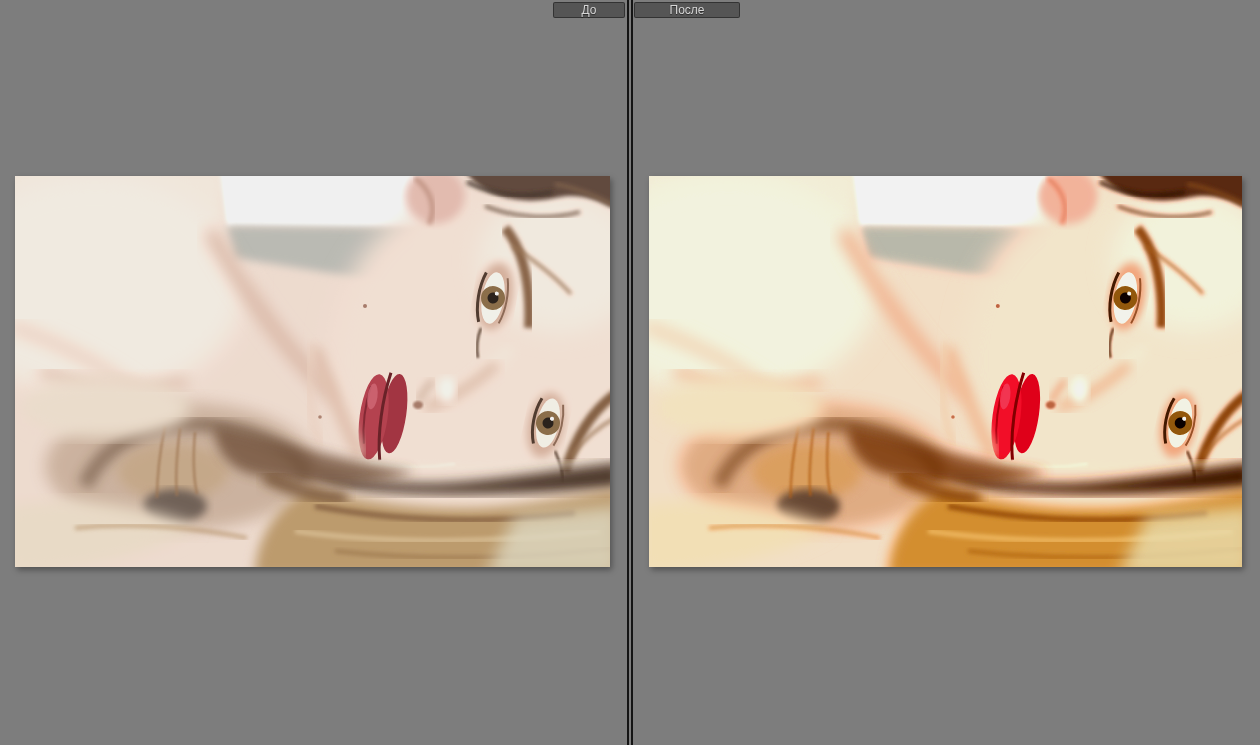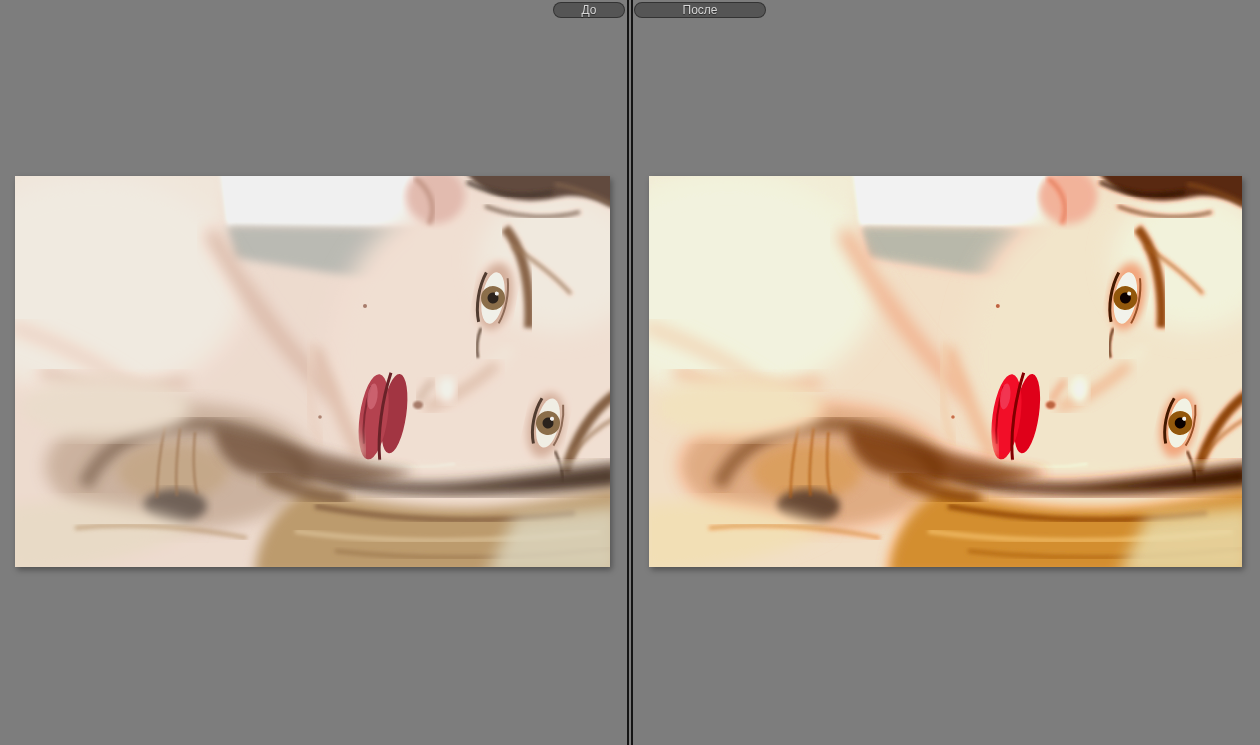--- a/index.html
+++ b/index.html
@@ -21,28 +21,28 @@
   }
   .pane{position:absolute;top:0;height:745px;}
   .pane-left{left:0;width:627px;}
   .pane-right{left:633px;width:627px;}
   .pane-label{
     position:absolute;top:2px;height:16px;
     box-sizing:border-box;
     background:var(--label-bg,#555555);
     color:var(--label-text,#d6d6d6);
     border:1px solid rgba(0,0,0,0.40);
-    border-radius:8px;
+    border-radius:2px;
     font-size:12px;line-height:14px;
     text-align:center;
     text-shadow:0 1px 1px rgba(0,0,0,0.55);
     user-select:none;
   }
   .label-before{left:553px;width:72px;}
-  .label-after{left:1px;width:132px;}  
+  .label-after{left:1px;width:106px;}  
   .photo{
     position:absolute;top:176px;height:391px;
     overflow:hidden;
     box-shadow:2px 3px 6px rgba(0,0,0,0.35);
     background:#f0d7c7;
   }
   .photo-before{left:15px;width:595px;}
   .photo-after{left:16px;width:593px;}  
   .photo-svg{display:block;width:100%;height:100%;}
   .photo-before .photo-svg{filter:saturate(0.80) brightness(1.07) contrast(0.88);}

